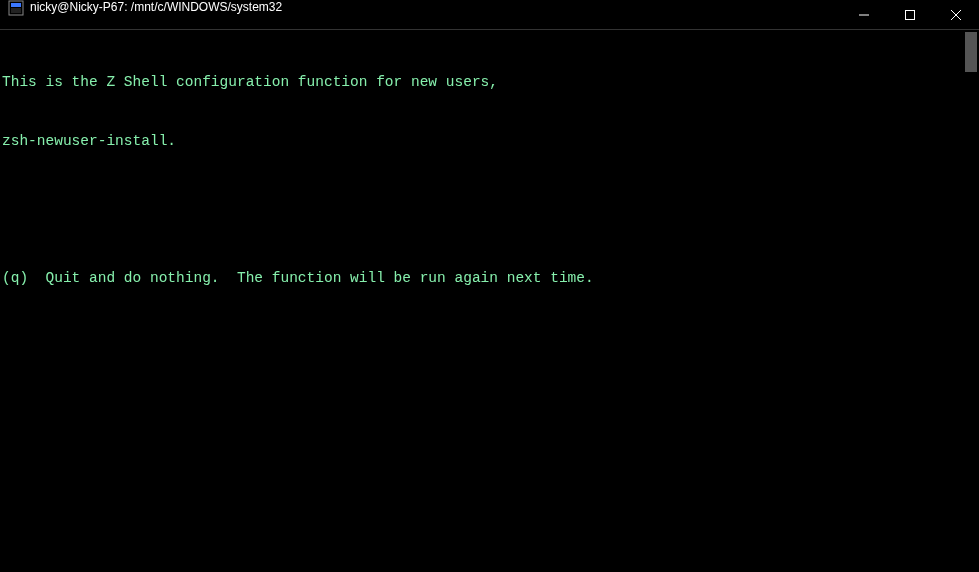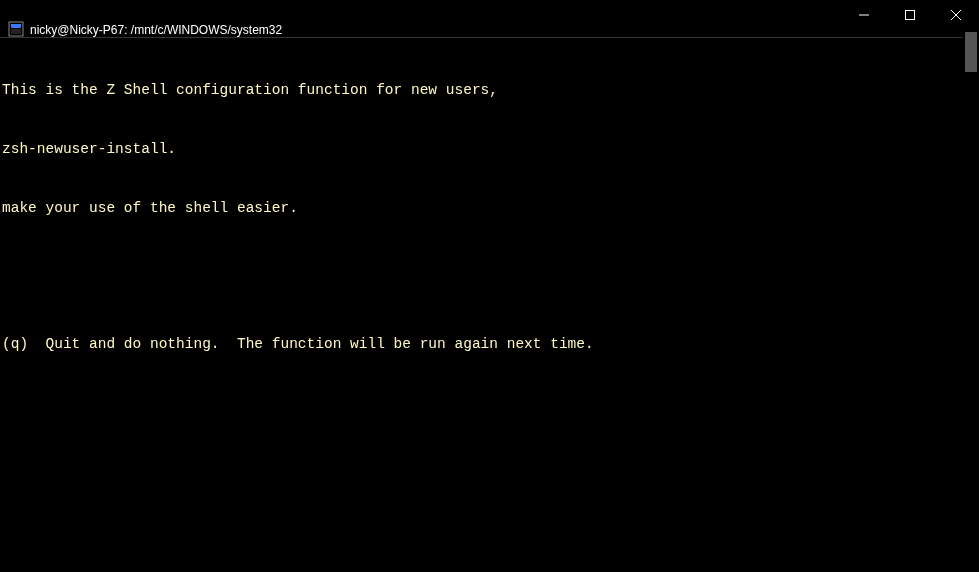--- a/index.html
+++ b/index.html
@@ -15,24 +15,24 @@
       font-family: Consolas, 'Courier New', monospace;
     }
     .window {
       width: 100%;
       height: 100%;
       display: flex;
       flex-direction: column;
       background: #000;
     }
     .titlebar {
-      height: 38px;
+      height: 30px;
       background: #000;
       display: flex;
-      align-items: flex-end;
+      align-items: flex-start;
       padding-left: 8px;
       border-bottom: 1px solid #333;
     }
     .app-icon {
       width: 16px;
       height: 16px;
       margin-right: 6px;
       display: inline-flex;
       align-items: center;
       justify-content: center;
@@ -52,21 +52,21 @@
       height: 30px;
       display: flex;
       align-items: center;
       justify-content: center;
       color: #fff;
       cursor: pointer;
     }
     .terminal-body {
       flex: 1;
       background: #000;
-      color: #fef9c3;
+      color: #86efac;
       font-family: Consolas, 'Courier New', monospace;
       font-size: 14.5px;
       line-height: 1.35;
       padding: 4px 2px;
       position: relative;
       white-space: pre;
       overflow: hidden;
     }
     .scrollbar {
       position: absolute;
@@ -116,21 +116,20 @@
         <svg width="10" height="10" viewBox="0 0 10 10">
           <line x1="0" y1="0" x2="10" y2="10" stroke="#fff" stroke-width="1"></line>
           <line x1="10" y1="0" x2="0" y2="10" stroke="#fff" stroke-width="1"></line>
         </svg>
       </div>
     </div>
   </div>
   <div class="terminal-body">
     <div class="line">This is the Z Shell configuration function for new users,</div>
     <div class="line">zsh-newuser-install.</div>
-    <div class="line">make your use of the shell easier.</div>
     <div class="line"></div>
     <div class="line"></div>
     <div class="line">(q)  Quit and do nothing.  The function will be run again next time.</div>
     <div class="line"></div>
     
     
     <div class="line"></div>
     
     <div class="line"></div>
     

